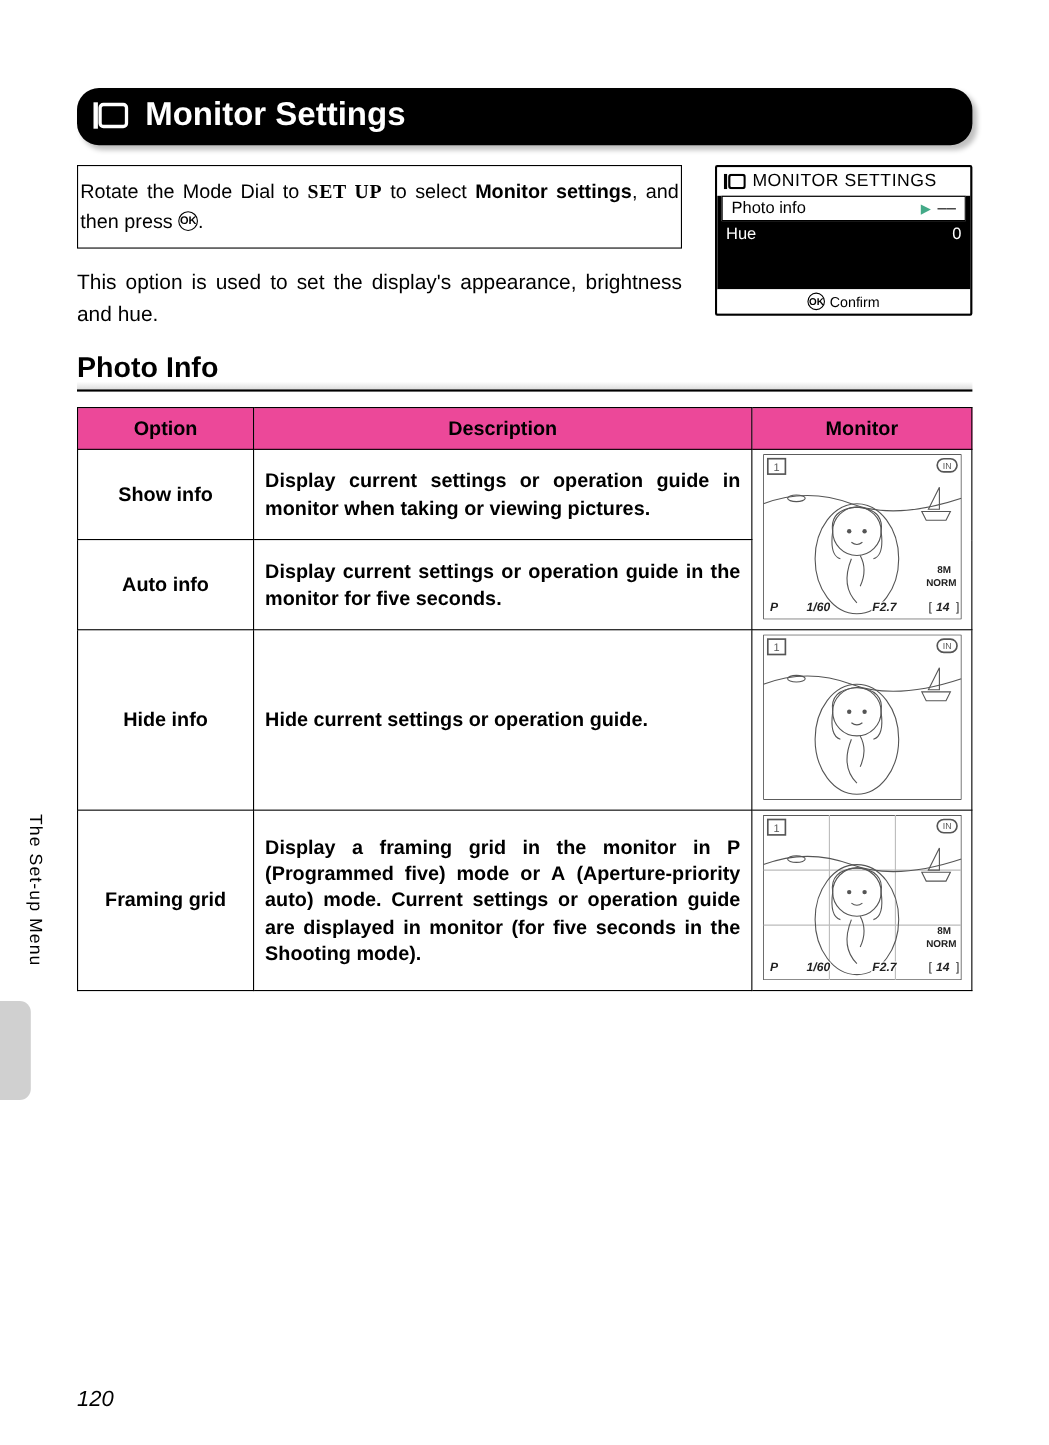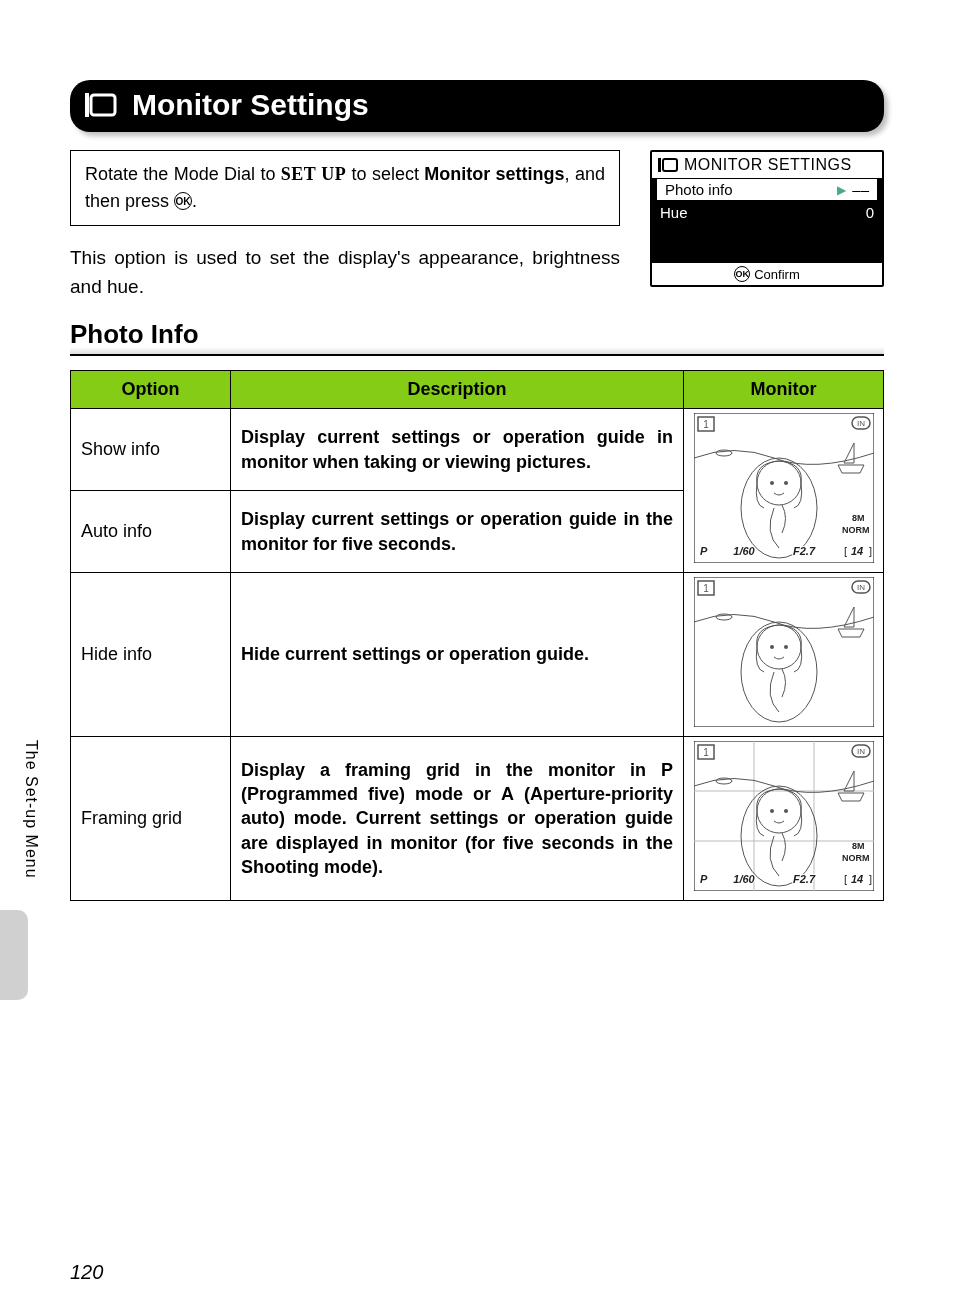--- a/index.html
+++ b/index.html
@@ -39,21 +39,21 @@
     display: flex;
     gap: 30px;
     align-items: flex-start;
     margin-bottom: 18px;
   }
   .top-left {
     flex: 1 1 auto;
   }
   .instr-box {
     border: 1px solid #000;
-    padding: 10px 14px;
+    padding: 10px 2px;
     font-size: 18px;
     line-height: 1.5;
     text-align: justify;
     margin-bottom: 18px;
   }
   .intro-text {
     font-size: 19px;
     line-height: 1.5;
     text-align: justify;
   }
@@ -133,27 +133,28 @@
     width: 100%;
     table-layout: fixed;
   }
   table.options th, table.options td {
     border: 1px solid #000;
     padding: 6px 10px;
     font-size: 18px;
     vertical-align: middle;
   }
   table.options th {
-    background: #84cc16;
+    background: #ec4899;
     font-weight: bold;
     text-align: center;
     padding: 8px;
   }
   table.options td.opt {
-    font-weight: normal;
+    font-weight: bold;
+    text-align: center;
     width: 160px;
   }
   table.options td.desc {
     text-align: justify;
     line-height: 1.35;
     font-weight: bold;
   }
   table.options td.mon {
     width: 200px;
     padding: 4px;

